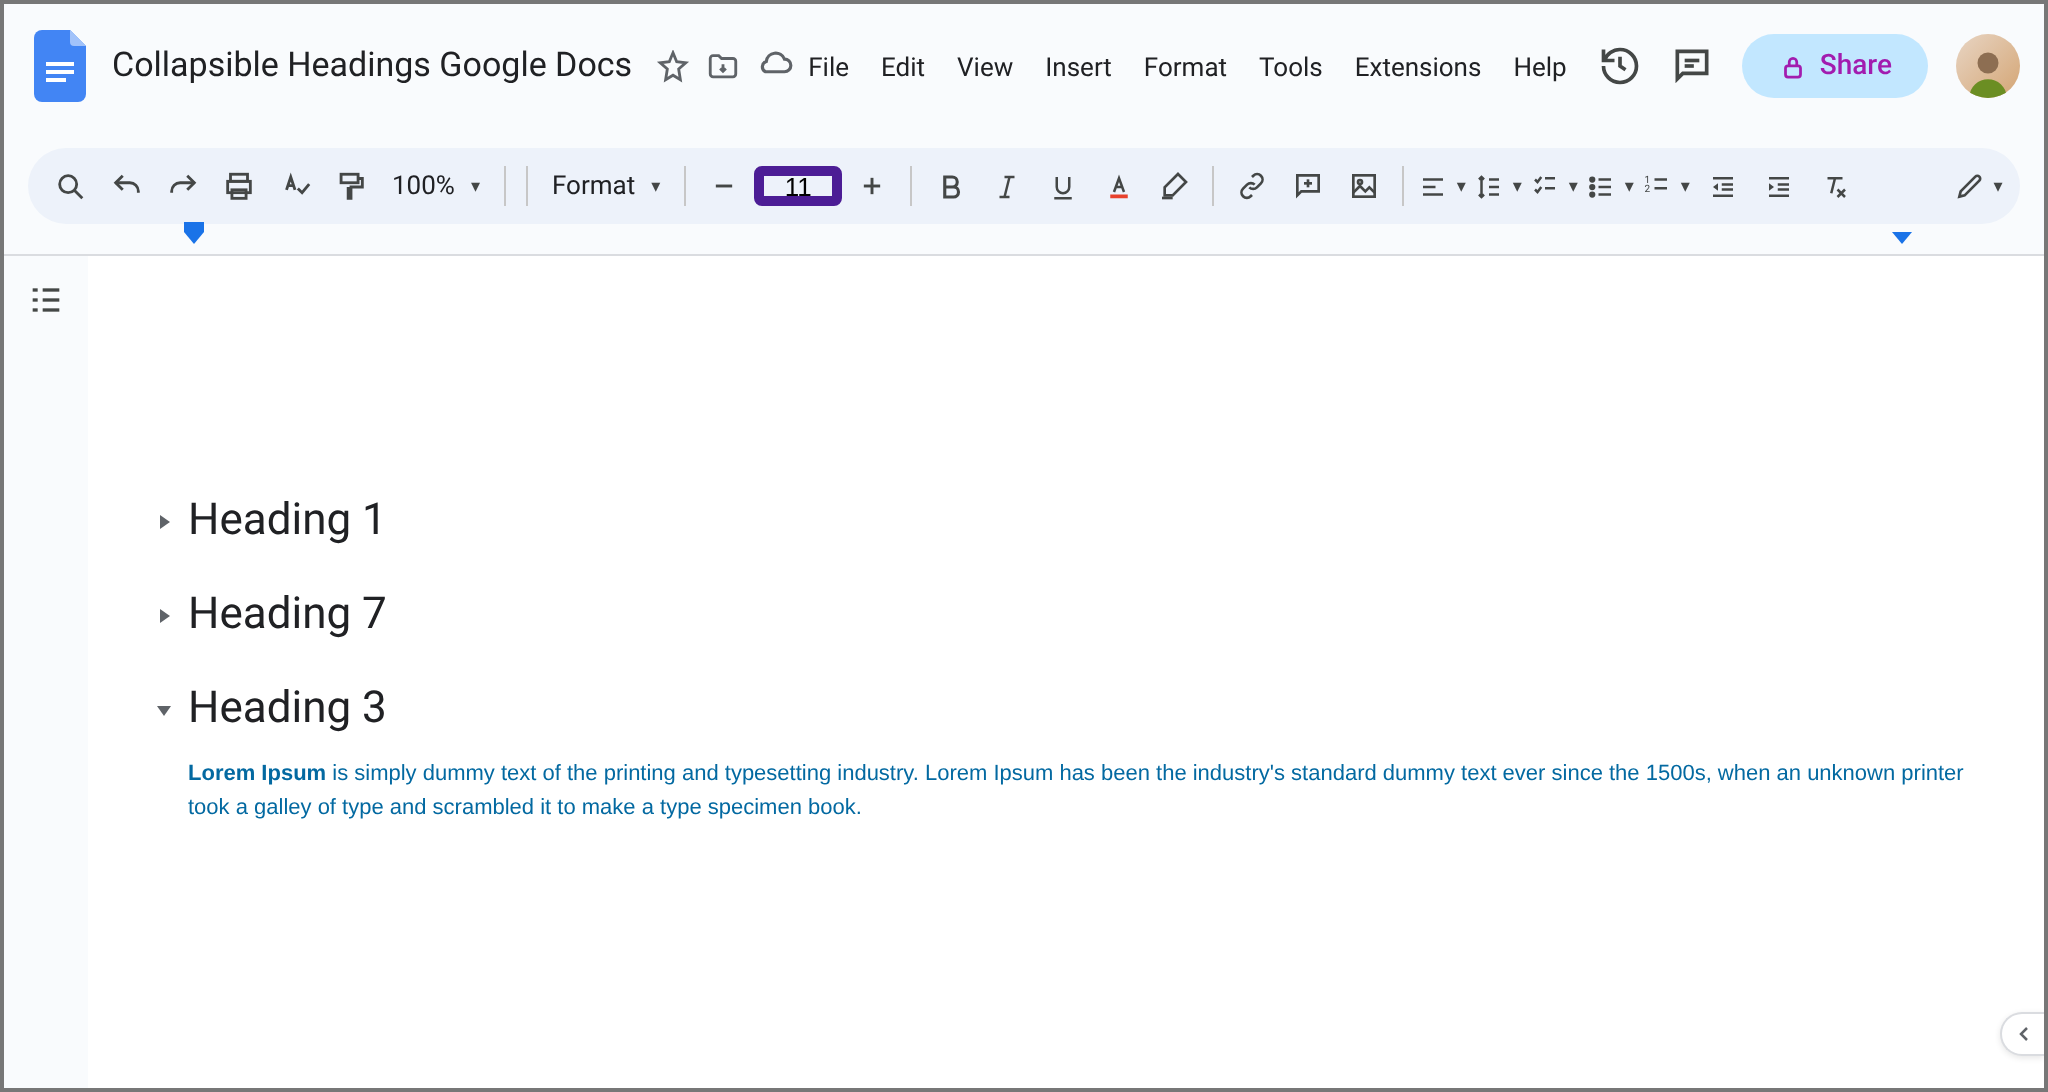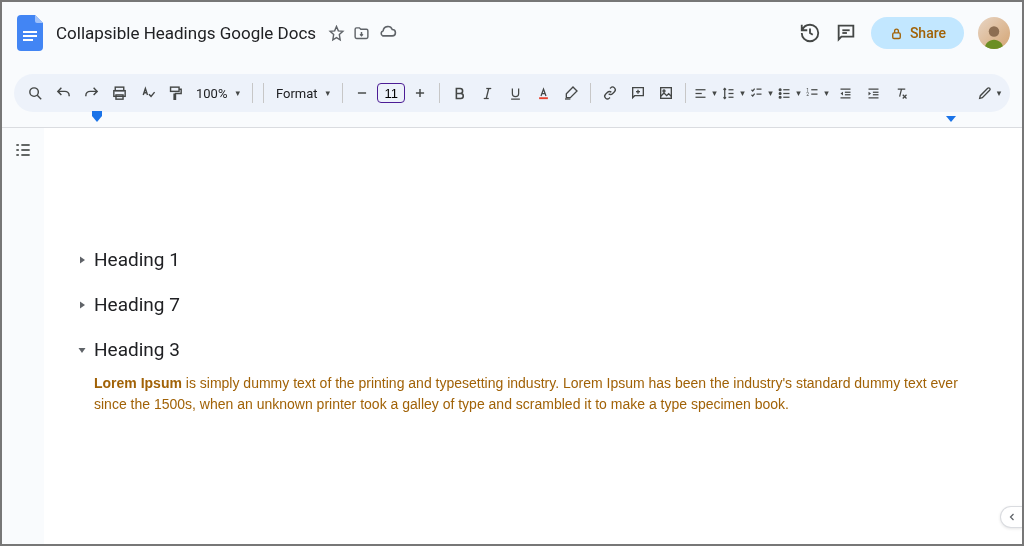--- a/index.html
+++ b/index.html
@@ -18,21 +18,21 @@
     align-items: center;
     padding: 6px 12px 0 12px;
     height: 56px;
   }
   .docs-logo {
     width: 34px; height: 34px;
     display: flex; align-items: center; justify-content: center;
     margin-right: 4px;
     cursor: pointer;
   }
-  .title-block { flex: 1; display: flex; flex-direction: column; }
+  .title-block { flex: 1; display: flex; flex-direction: row; align-items: flex-end; }
   .title-row { display: flex; align-items: center; gap: 8px; }
   .doc-title {
     font-size: 17px;
     color: #202124;
     padding: 2px 4px;
   }
   .title-icon { color: #5f6368; display:flex; align-items:center; cursor:pointer; }
   .menu-row { display: flex; gap: 2px; margin-top: 1px; }
   .menu-item {
     font-size: 13px;
@@ -42,21 +42,21 @@
     cursor: pointer;
   }
   .titlebar-right { display: flex; align-items: center; gap: 14px; }
   .tbr-icon { color: #444746; cursor:pointer; display:flex; }
   .share-btn {
     background: #c2e7ff;
     border-radius: 40px;
     padding: 8px 18px;
     display: flex; align-items: center; gap: 6px;
     font-size: 14px; font-weight: 500;
-    color: #a16207;
+    color: #a21caf;
     cursor: pointer;
   }
   .avatar {
     width: 32px; height: 32px; border-radius: 50%;
     background: linear-gradient(135deg,#e8d5c4 0%,#d4a574 100%);
     cursor: pointer;
     overflow: hidden;
     display:flex;align-items:flex-end;justify-content:center;
   }
   .avatar svg{width:28px;height:28px;}
@@ -93,22 +93,22 @@
     cursor: pointer;
     height: 26px;
   }
   .tb-dropdown::after {
     content: "▾";
     font-size: 9px;
     color: #444746;
     margin-left: 4px;
   }
   .font-size-input {
-    width: 28px; height: 20px;
-    border: 1px solid #4c1d95;
+    width: 44px; height: 20px;
+    border: 5px solid #4c1d95;
     border-radius: 4px;
     text-align: center;
     font-size: 13px;
     background: transparent;
   }
   .seg-right { margin-left: auto; display:flex; align-items:center; gap:2px; }
   
   .ruler {
     height: 14px;
     border-bottom: 1px solid #dadce0;
@@ -162,28 +162,28 @@
     position: relative;
   }
   .toggle-icon {
     position: absolute;
     left: -18px;
     color: #5f6368;
     cursor: pointer;
     display:flex;
   }
   .heading-text {
-    font-size: 19px;
+    font-size: 22px;
     color: #202124;
     font-weight: 400;
   }
   .body-text {
     font-family: Arial, sans-serif;
-    font-size: 14px;
-    color: #a16207;
+    font-size: 11px;
+    color: #0369a1;
     line-height: 1.5;
     margin-top: -10px;
   }
   .body-bold { font-weight: 700; }
   .side-tab {
     position: absolute;
     bottom: 16px;
     right: 0;
     width: 22px; height: 22px;
     background: white;
@@ -222,20 +222,30 @@
             <path d="M3 6a2 2 0 012-2h4l2 2h8a2 2 0 012 2v9a2 2 0 01-2 2H5a2 2 0 01-2-2V6z"></path>
             <path d="M12 10v5M10 13l2 2 2-2"></path>
           </svg>
       </span>
       <span class="title-icon">
         <svg width="19" height="19" viewBox="0 0 24 24" fill="none" stroke="currentColor" stroke-width="2">
             <path d="M18 15a4 4 0 000-8 6 6 0 00-11.5 1.5A3.5 3.5 0 006 15h12z"></path>
           </svg>
       </span>
     </div>
+    <div class="menu-row">
+      <span class="menu-item">File</span>
+      <span class="menu-item">Edit</span>
+      <span class="menu-item">View</span>
+      <span class="menu-item">Insert</span>
+      <span class="menu-item">Format</span>
+      <span class="menu-item">Tools</span>
+      <span class="menu-item">Extensions</span>
+      <span class="menu-item">Help</span>
+    </div>
   </div>
   <div class="titlebar-right">
     <span class="tbr-icon">
       <svg width="22" height="22" viewBox="0 0 24 24" fill="none" stroke="currentColor" stroke-width="2">
           <path d="M3 12a9 9 0 109-9 9 9 0 00-8.5 6M3 3v6h6"></path>
           <path d="M12 7v5l3 2"></path>
         </svg>
     </span>
     <span class="tbr-icon">
       <svg width="22" height="22" viewBox="0 0 24 24" fill="none" stroke="currentColor" stroke-width="2">

